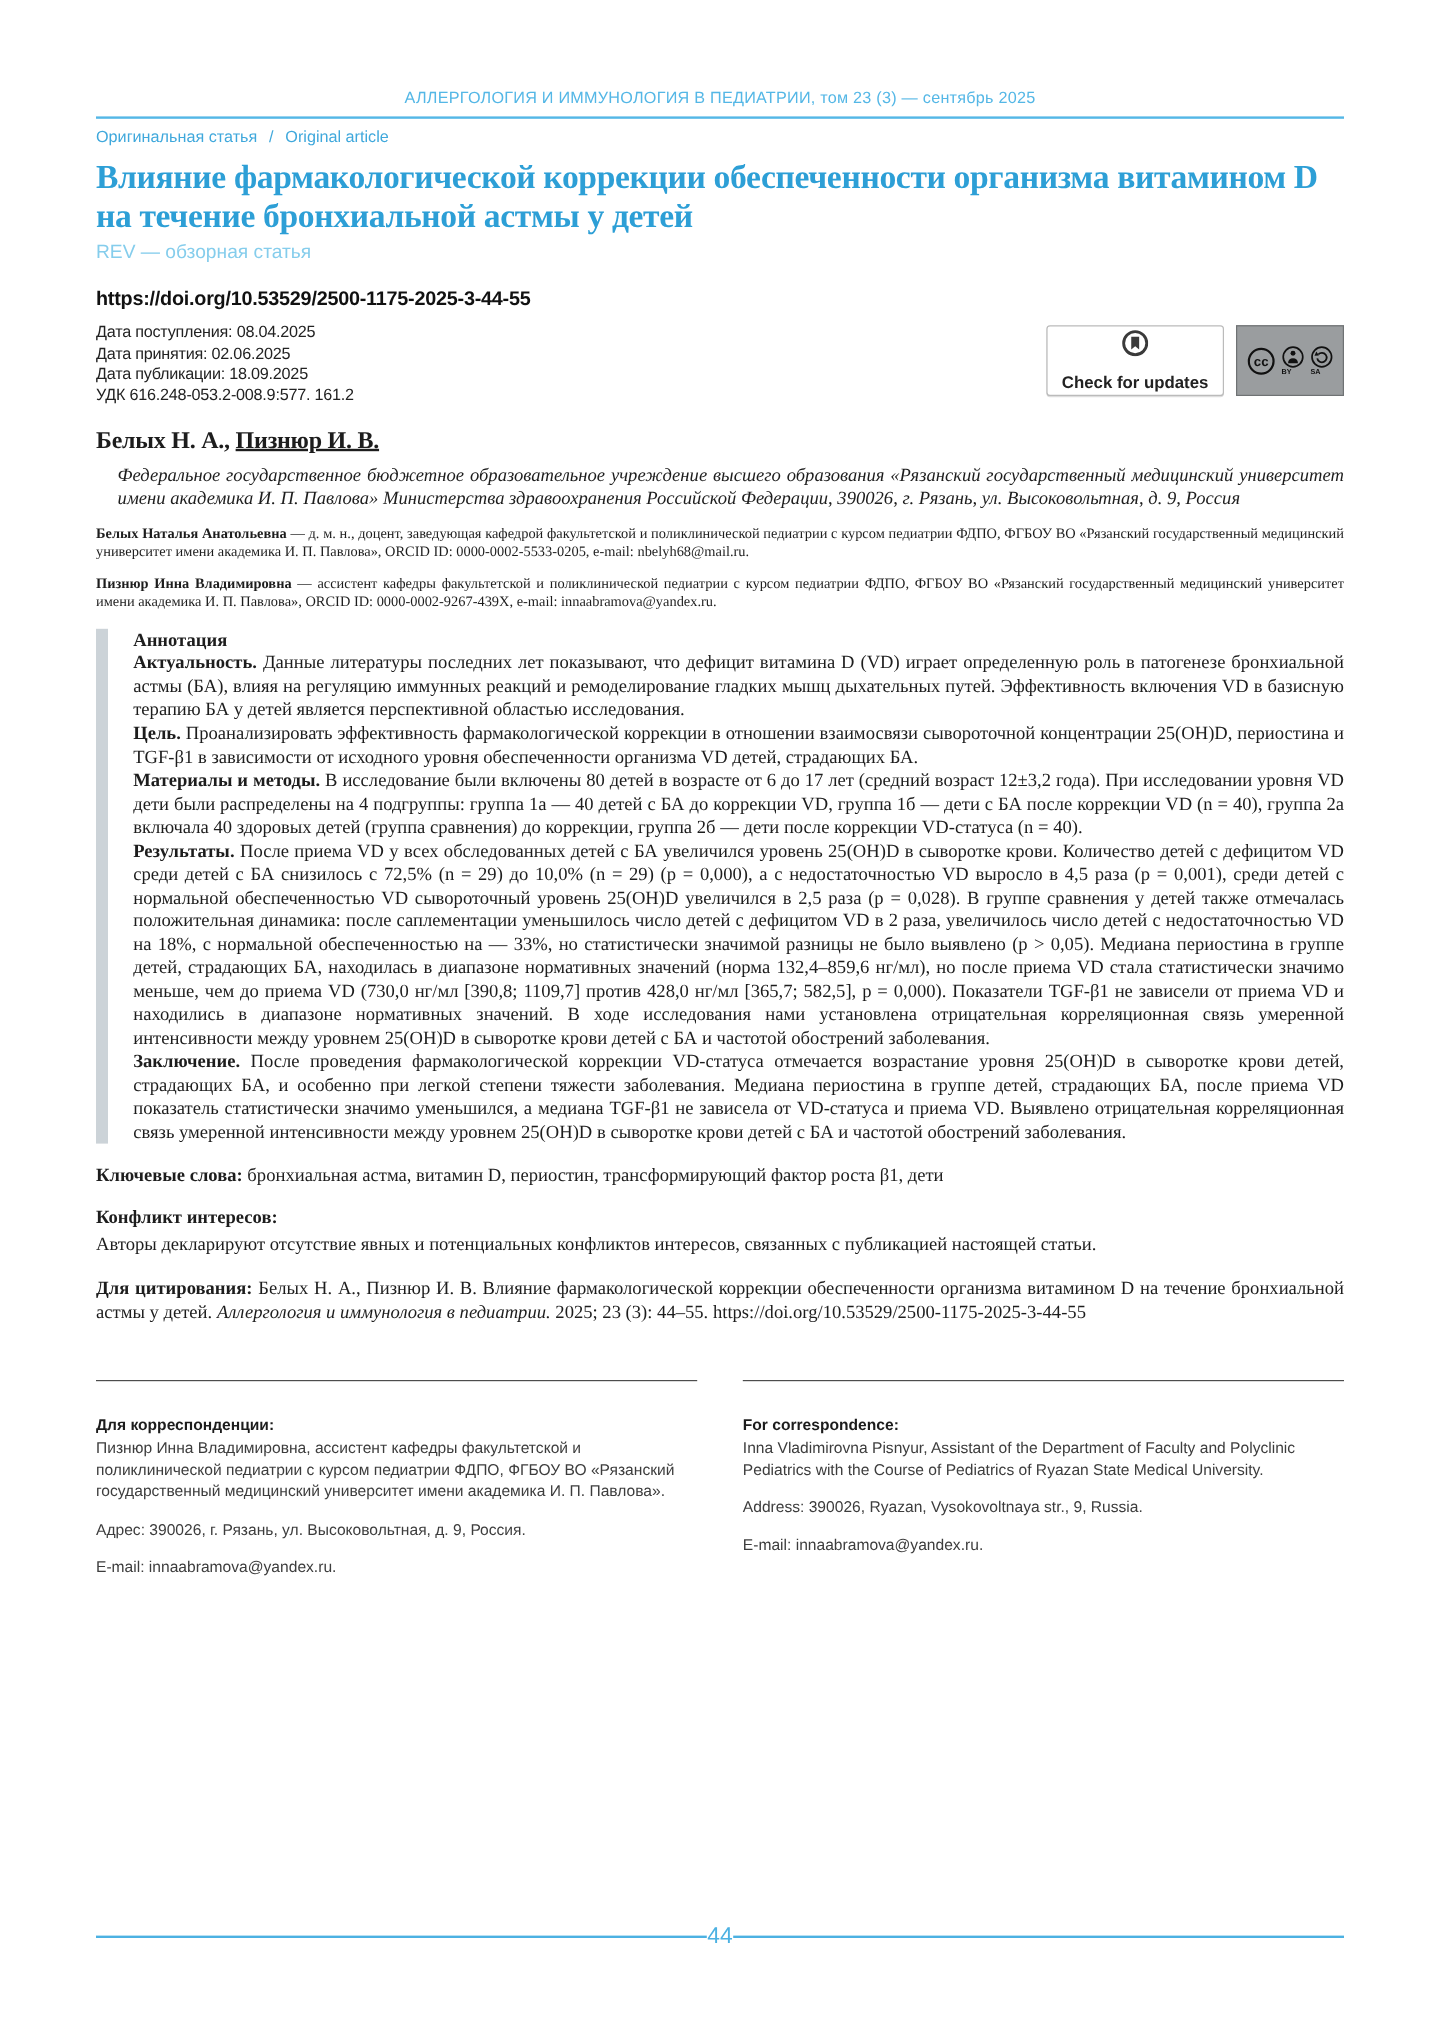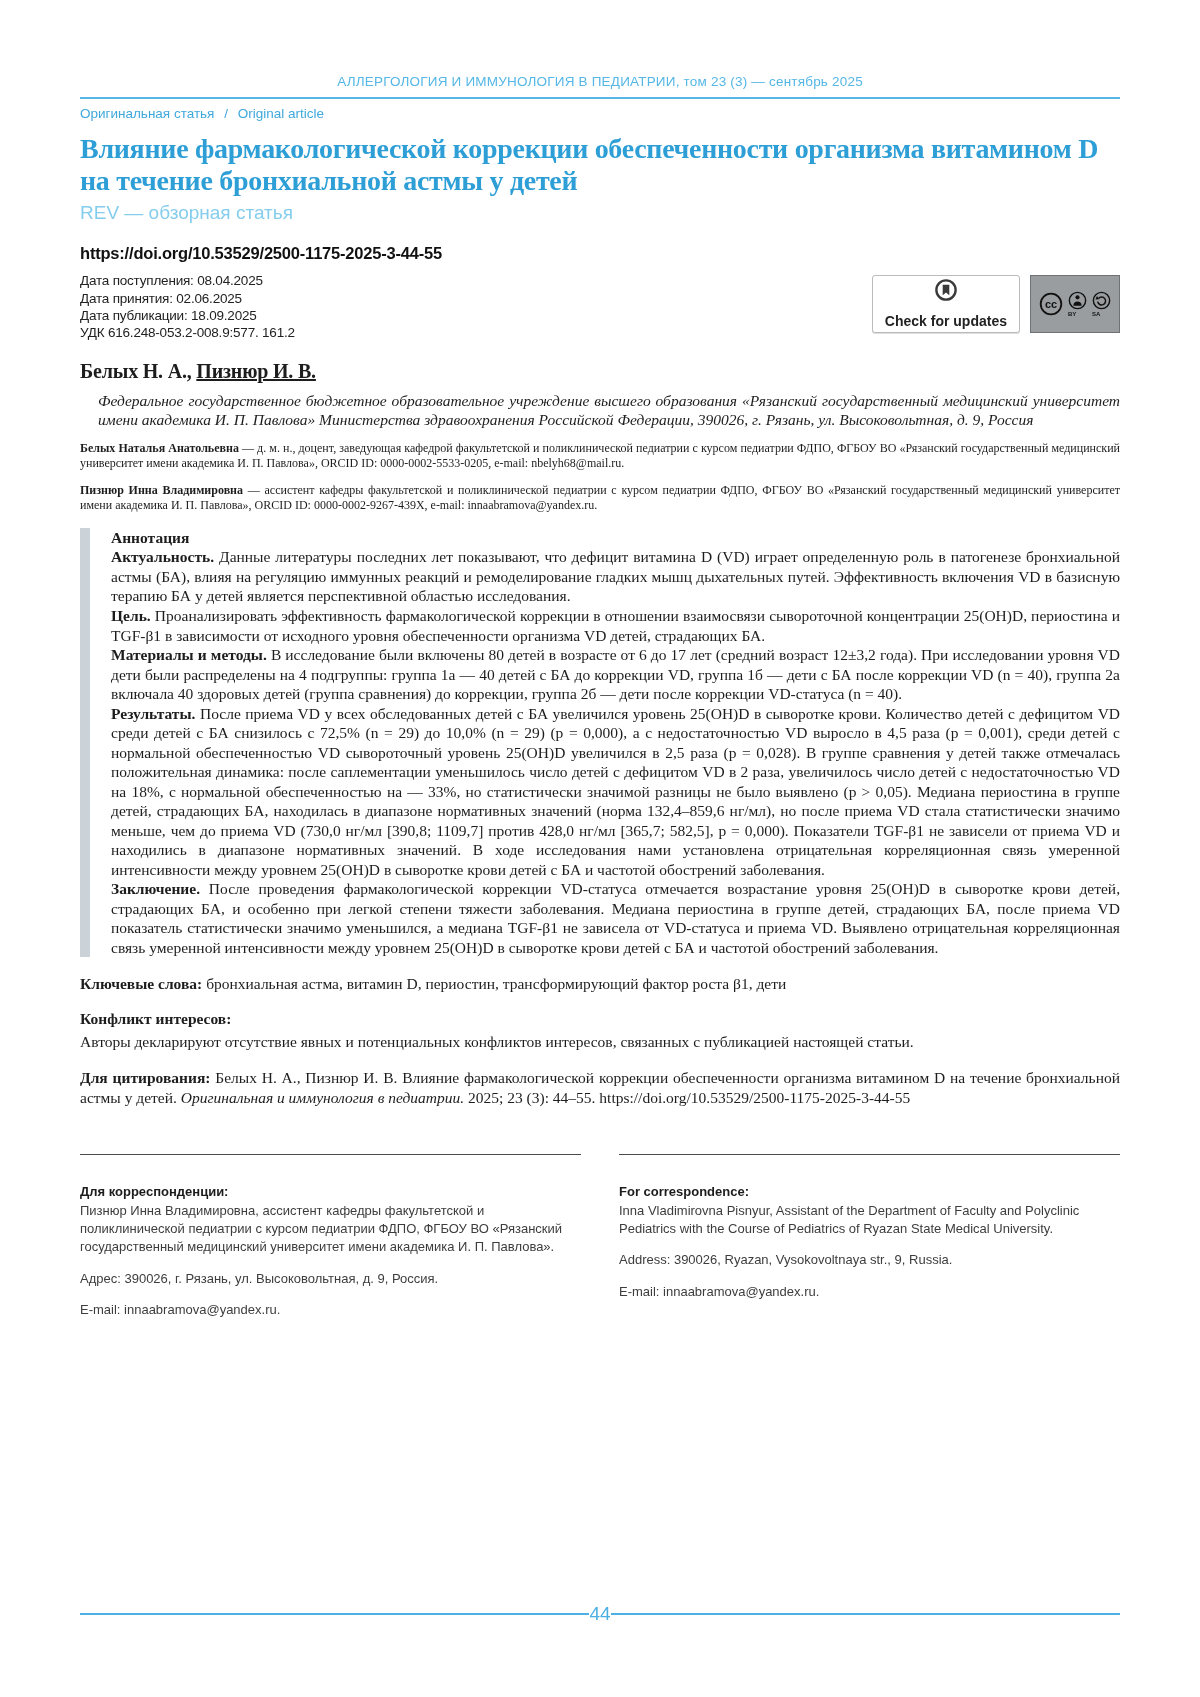--- a/index.html
+++ b/index.html
@@ -32,21 +32,21 @@
   .title {
     margin:0;
     font-family:"Liberation Serif", serif;
     font-weight:bold;
     font-size:28px; line-height:1.15;
     letter-spacing:-0.3px;
     color:#2d9fd6;
   }
   .rev-note {
     font-family:"Liberation Sans", sans-serif;
-    font-size:19px; color:#85cdec;
+    font-size:16px; color:#85cdec;
     margin-top:5px;
   }
   
   .doi-line {
     margin-top:20px;
     font-family:"Liberation Sans", sans-serif;
     font-weight:bold; font-size:16.5px; letter-spacing:-0.2px;
     color:#111;
   }
   .meta-row { display:flex; justify-content:space-between; align-items:flex-start; margin-top:10px; }
@@ -235,21 +235,21 @@
     <b class="inline-label">Ключевые слова:</b>
     <span>бронхиальная астма, витамин D, периостин, трансформирующий фактор роста β1, дети</span>
   </p>
 
   <div class="conflict-heading">Конфликт интересов:</div>
   <div class="conflict-text">Авторы декларируют отсутствие явных и потенциальных конфликтов интересов, связанных с публикацией настоящей статьи.</div>
 
   <p class="citation">
     <b class="inline-label">Для цитирования:</b>
     <span>Белых Н. А., Пизнюр И. В. Влияние фармакологической коррекции обеспеченности организма витамином D на течение бронхиальной астмы у детей.</span>
-    <i>Оригинальная и иммунология в педиатрии.</i>
+    <i>Аллергология и иммунология в педиатрии.</i>
     <span>2025; 23 (3): 44–55. https://doi.org/10.53529/2500-1175-2025-3-44-55</span>
   </p>
 
   <div class="correspondence">
     <div class="corr-col">
       <h4>Для корреспонденции:</h4>
       <p class="first">Пизнюр Инна Владимировна, ассистент кафедры факультетской и поликлинической педиатрии с курсом педиатрии ФДПО, ФГБОУ ВО «Рязанский государственный медицинский университет имени академика И. П. Павлова».</p>
       <p>Адрес: 390026, г. Рязань, ул. Высоковольтная, д. 9, Россия.</p>
       <p>E-mail: innaabramova@yandex.ru.</p>
     </div>

